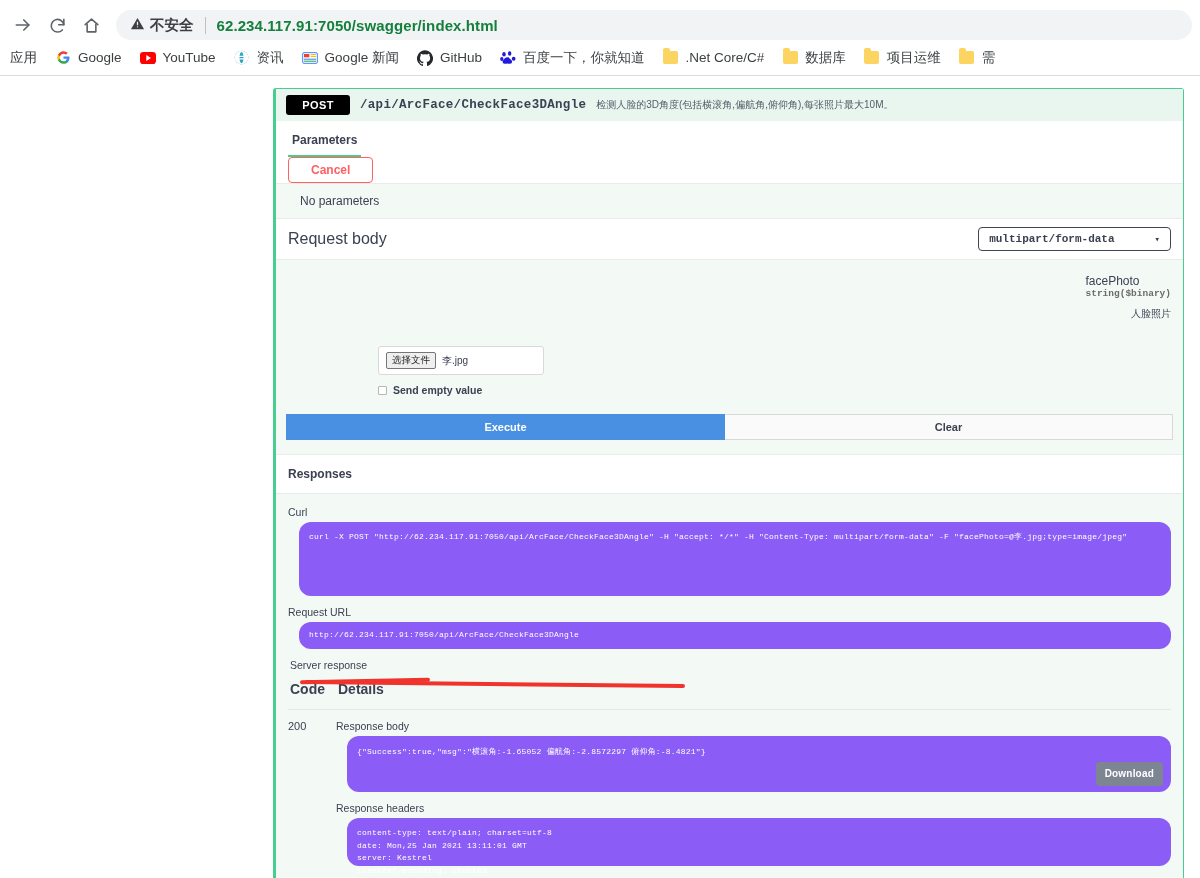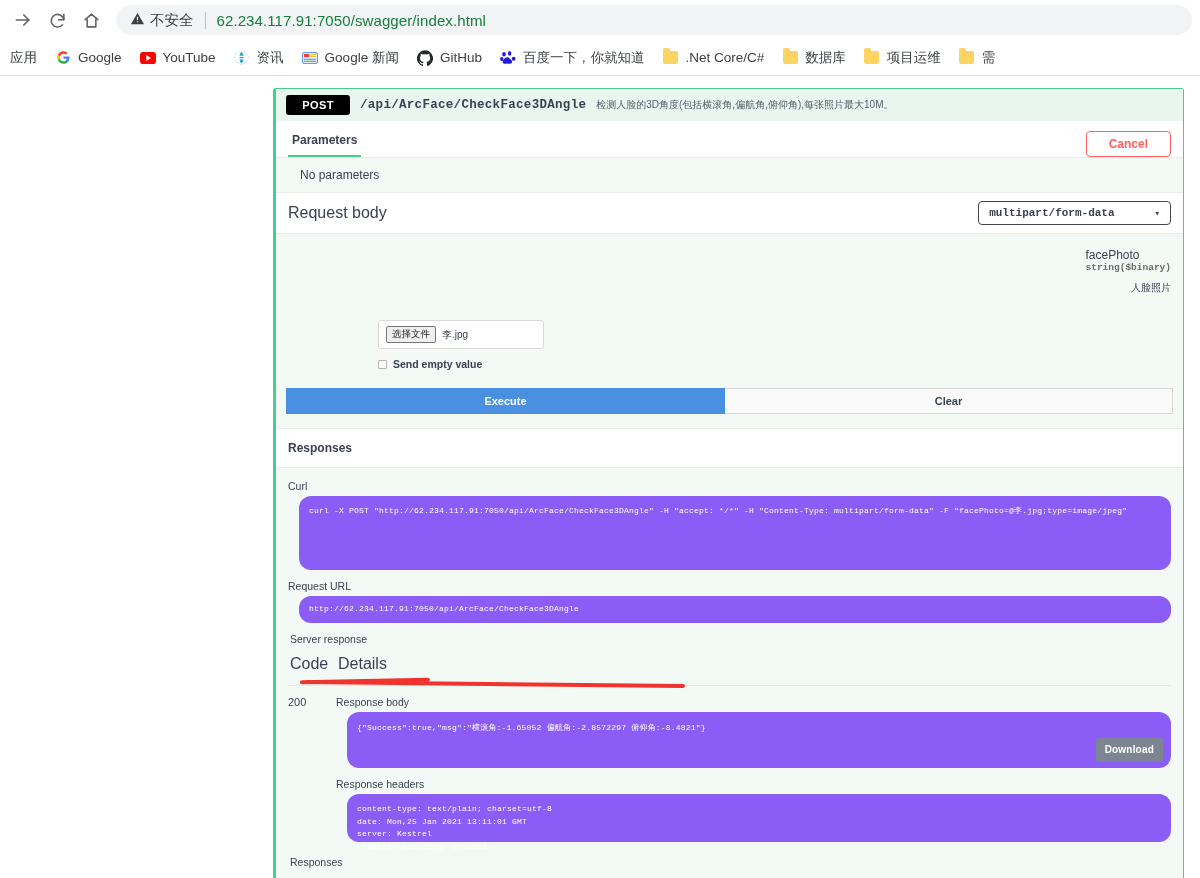--- a/index.html
+++ b/index.html
@@ -7,21 +7,21 @@
   body {
     width:1200px; height:878px;
     font-family:"Liberation Sans", sans-serif;
     background:#ffffff;
     overflow:hidden;
     position:relative;
   }
 
   
   .chrome { position:absolute; left:0; top:0; width:1200px; height:80px; background:#ffffff; }
-  .toolbar { display:flex; align-items:center; height:40px; padding:0 8px; gap:4px; }
+  .toolbar { display:flex; align-items:flex-end; height:40px; padding:0 8px; gap:4px;font-weight:bold; }
   .navbtn {
     width:30px; height:30px; border-radius:50%;
     display:flex; align-items:center; justify-content:center;
     color:#5f6368; flex:0 0 auto;
   }
   .navbtn svg { display:block; }
   .omnibox {
     flex:1 1 auto; height:30px; margin-left:6px;
     background:#f1f3f4; border-radius:15px;
     display:flex; align-items:center; padding:0 14px; gap:7px;
@@ -48,21 +48,21 @@
   }
   .op-head { display:flex; align-items:center; gap:10px; padding:6px 10px; background:#e8f6ef; }
   .op-method {
     background:#000000; color:#fff; font-weight:bold; font-size:11px;
     letter-spacing:0.4px; border-radius:3px; padding:4px 14px; min-width:64px; text-align:center;
   }
   .op-path { font-family:"Liberation Mono", monospace; font-size:12.5px; font-weight:bold; color:#3b4151; letter-spacing:0.3px;}
   .op-desc { font-size:10px; color:#3b4151; opacity:.85; }
 
   .op-body { background:#ffffff; }
-  .tabrow { padding:10px 12px 0 12px; background:#ffffff; position:relative; display:flex; justify-content:space-between; align-items:flex-start;}
+  .tabrow { padding:10px 12px 0 12px; background:#ffffff; position:relative; display:flex; justify-content:space-between; align-items:flex-start;flex-direction:column;}
   .tab { font-size:12px; font-weight:bold; color:#3b4151; padding:2px 4px 8px 4px; border-bottom:2px solid #49cc90; display:inline-block;}
   .btn-cancel {
     border:1px solid #ff6060; color:#ff6060; background:#fff;
     font-size:12px; font-weight:bold; border-radius:4px;
     padding:5px 22px; cursor:pointer;
   }
   .sec-line { border-top:1px solid #ebebeb; }
   .row-label { padding:10px 12px; font-size:12px; color:#3b4151; }
   .row-label.alt { background:#f3faf6;padding-left:24px; }
   .req-body-row { display:flex; align-items:center; justify-content:space-between; padding:8px 12px; border-top:1px solid #ebebeb; }
@@ -105,21 +105,21 @@
   .code-block.url { padding:7px 10px; }
   .code-block.body { height:56px; padding-top:10px; }
   .code-block.headers { height:48px; }
   .btn-download {
     position:absolute; right:8px; bottom:6px;
     background:#7d8492; color:#fff; font-family:"Liberation Sans",sans-serif;
     font-size:10px; font-weight:bold; border-radius:3px; padding:4px 9px; cursor:pointer;
   }
 
   .srv-label { font-size:10.5px; color:#3b4151; padding:10px 0 6px 2px; }
-  .tbl-head { display:flex; font-size:16px; font-weight:normal; color:#3b4151; padding:4px 0 12px 2px; }
+  .tbl-head { display:flex; font-size:14px; font-weight:bold; color:#3b4151; padding:4px 0 12px 2px; }
   .th-code { width:48px; }
   .th-det { flex:1 1 auto; }
   .th-links { text-align:right; width:60px; }
   .tbl-row { display:flex; border-top:1px solid #e3e9e6; padding-top:10px; }
   .td-code { width:48px; font-size:11px; color:#3b4151; }
   .td-det { flex:1 1 auto; }
   .no-links { font-style:italic; font-size:10.5px; color:#3b4151; }
   .success-text { font-size:19px; color:#3b4151; padding:14px 0 0 14px; font-weight:300;}
 
   .redline { position:absolute; left:305px; top:682px; width:380px; height:4px; background:#f0342d; border-radius:2px; transform:rotate(0.6deg); }

